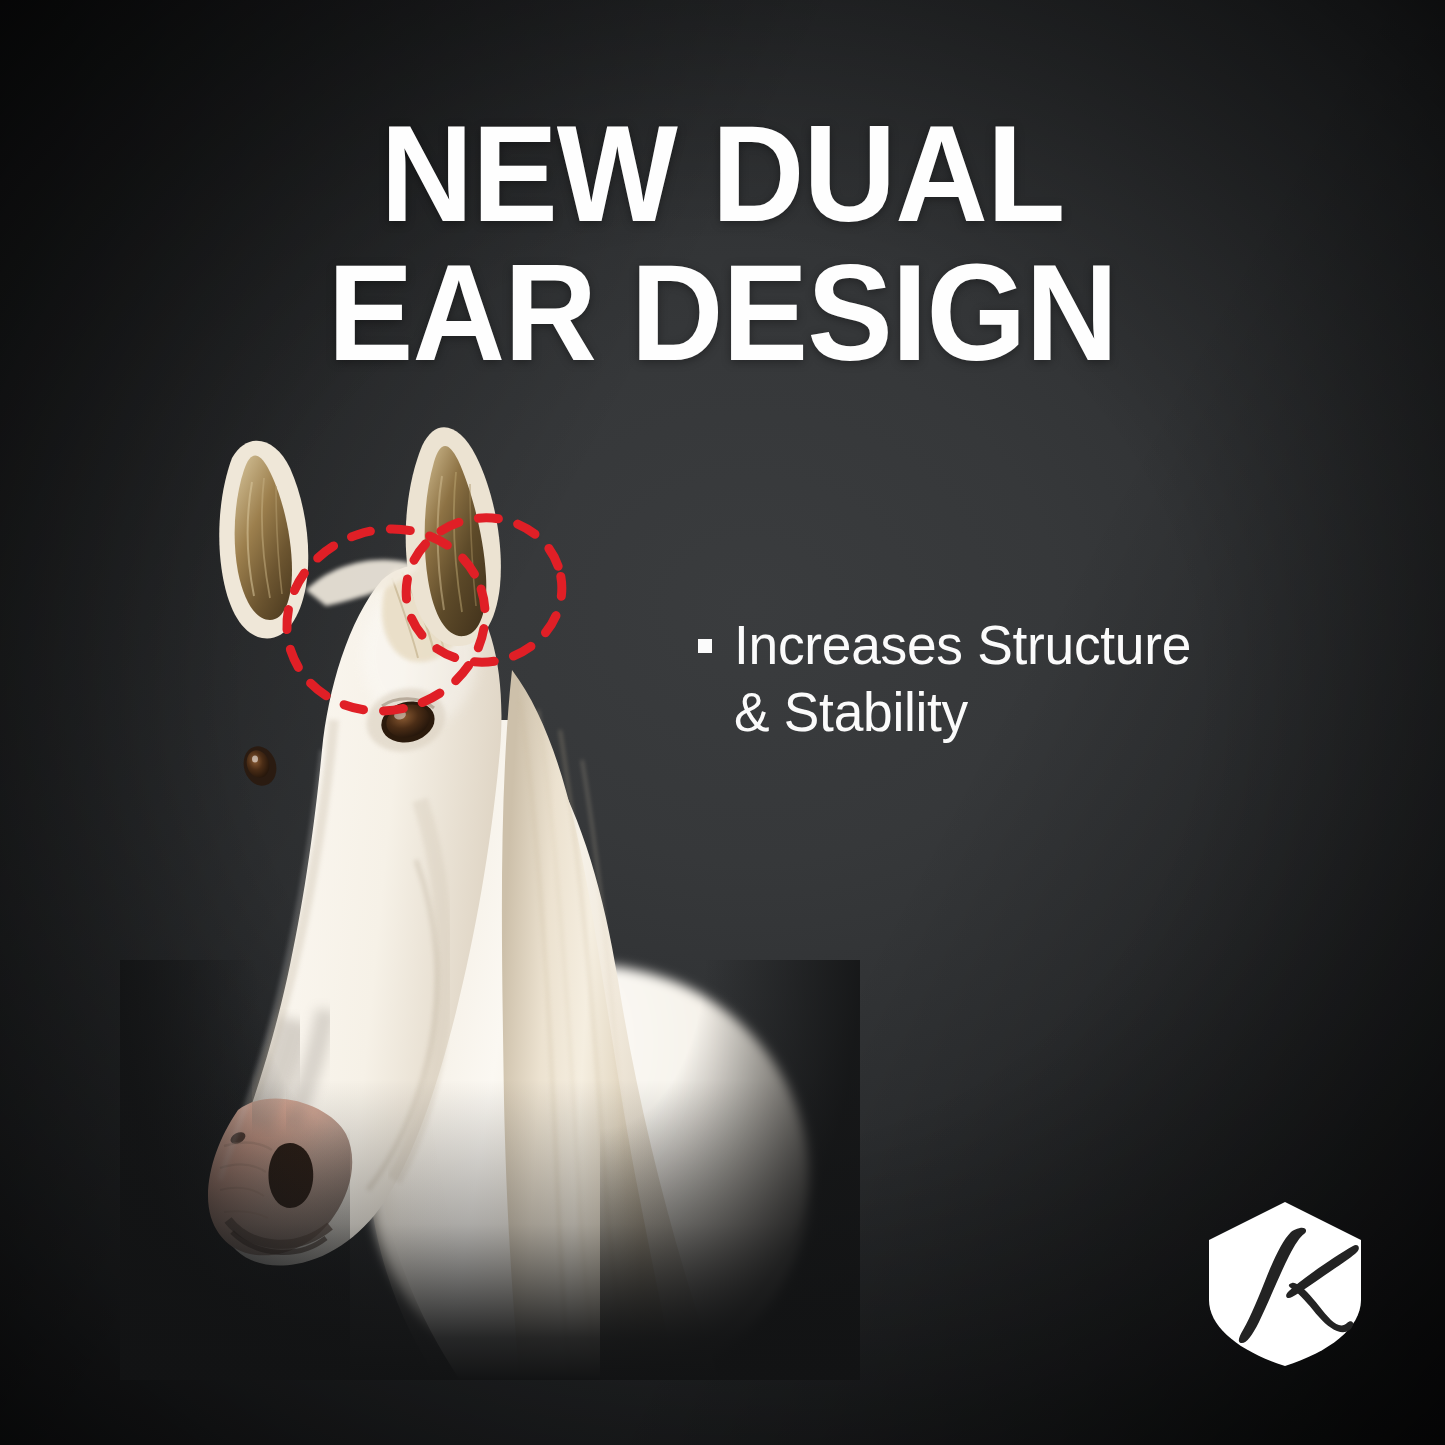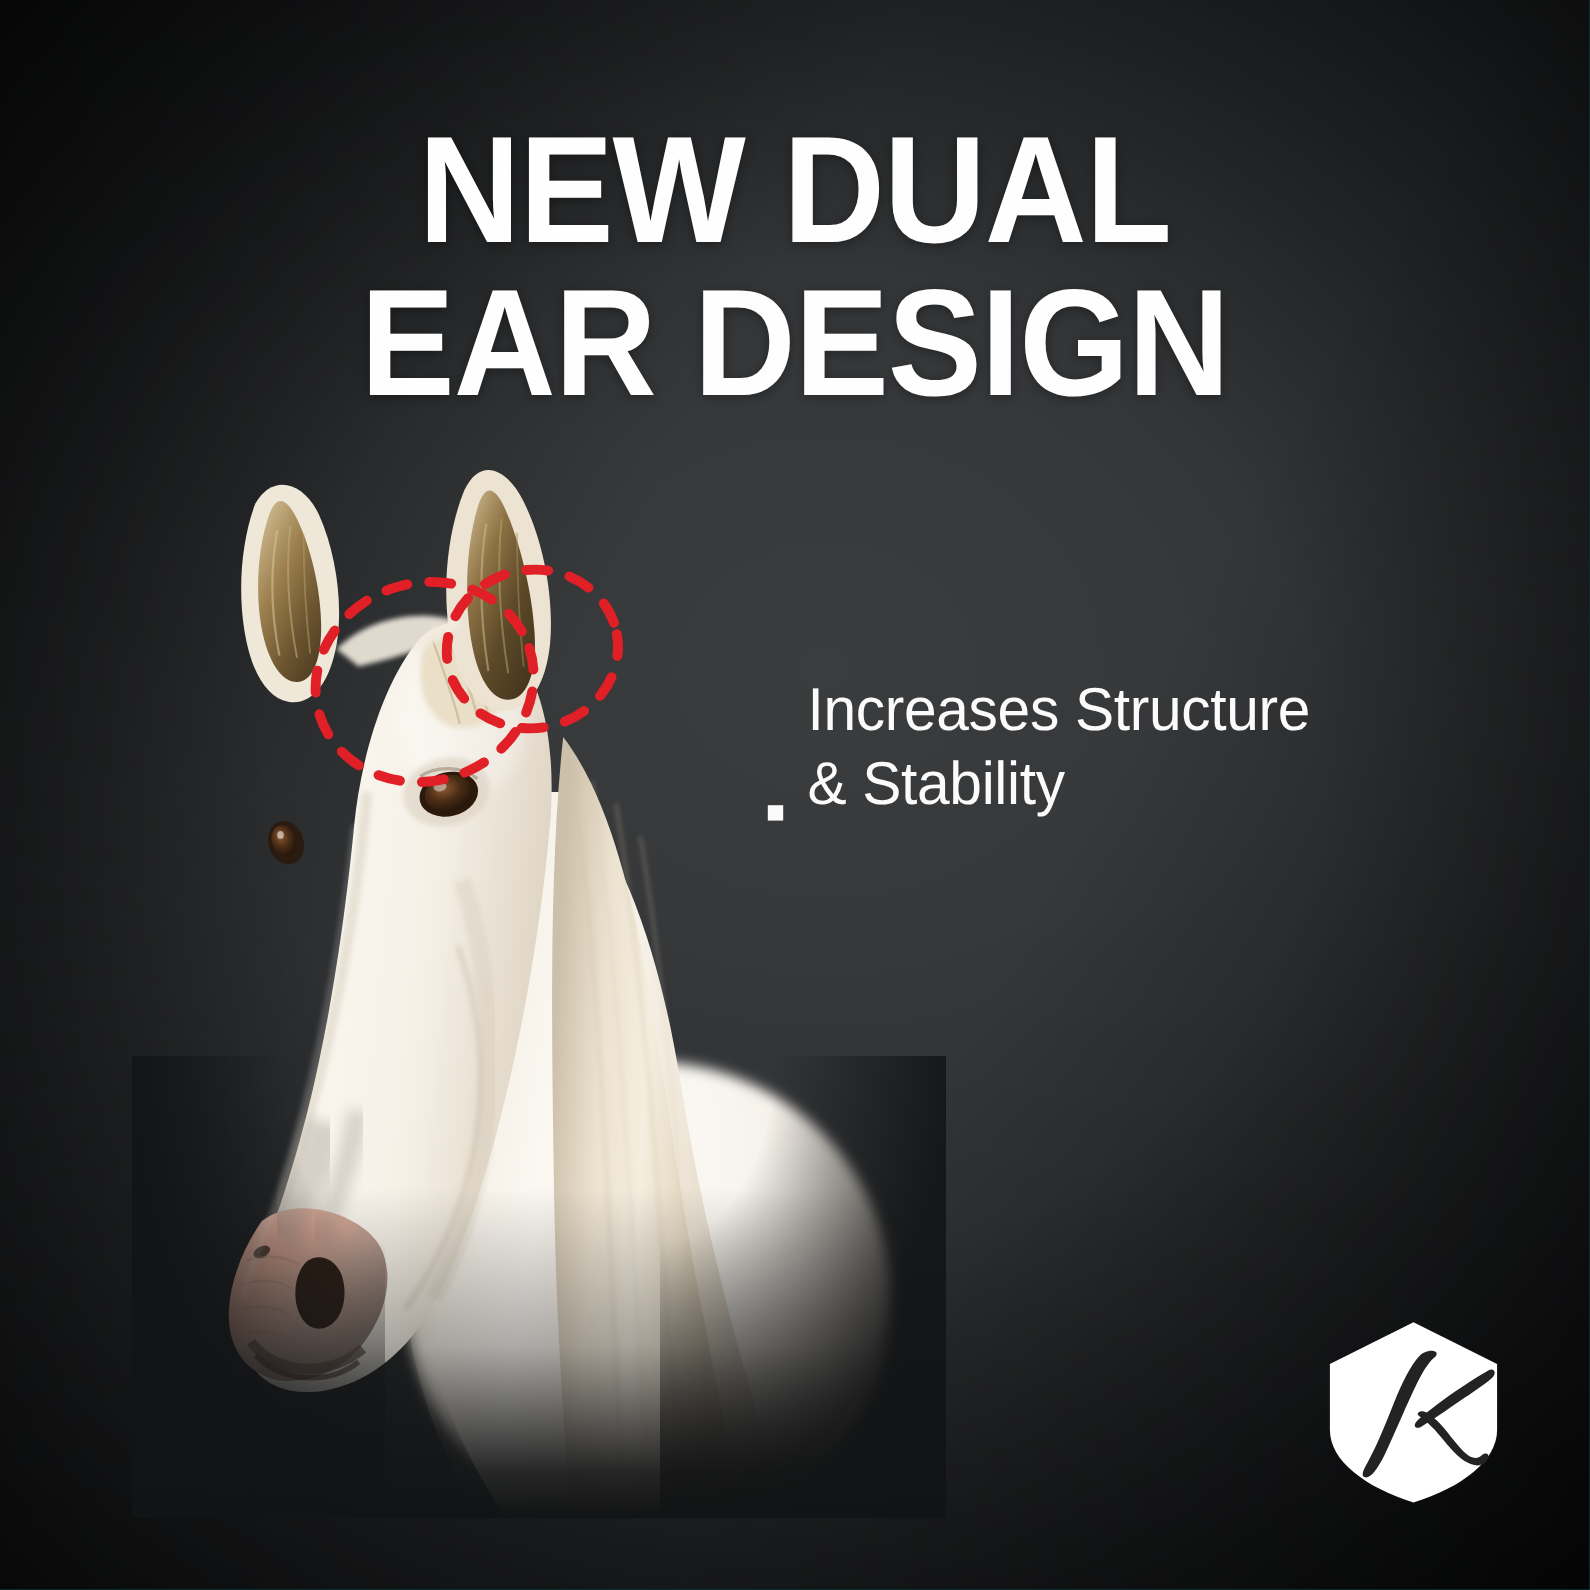--- a/index.html
+++ b/index.html
@@ -4,21 +4,21 @@
 <style>
   html,body{margin:0;padding:0;background:#000;}
   *{box-sizing:border-box;}
 
   .canvas{
     position:relative;
     width:1445px;
     height:1445px;
     overflow:hidden;
     font-family:"Liberation Sans", sans-serif;
-    background:#0f766e;
+    background:#ec4899;
   }
 
   
   .bg-base{
     position:absolute; inset:0;
     background:
       radial-gradient(ellipse 105% 88% at 52% 42%,
         #3a3c3e 0%,
         #36383a 20%,
         #2e3032 40%,
@@ -55,21 +55,21 @@
 
   
   .bullets{
     position:absolute;
     left:698px;
     top:612px;
     width:660px;
   }
   .bullet-row{
     display:flex;
-    align-items:flex-end;
+    align-items:flex-start;
     margin-bottom:56px;
   }
   .bullet-mark{
     width:14px;height:14px;
     background:#fbfbfb;
     flex:0 0 auto;
     margin-top:27px;
     margin-right:22px;
   }
   .bullet-text{

